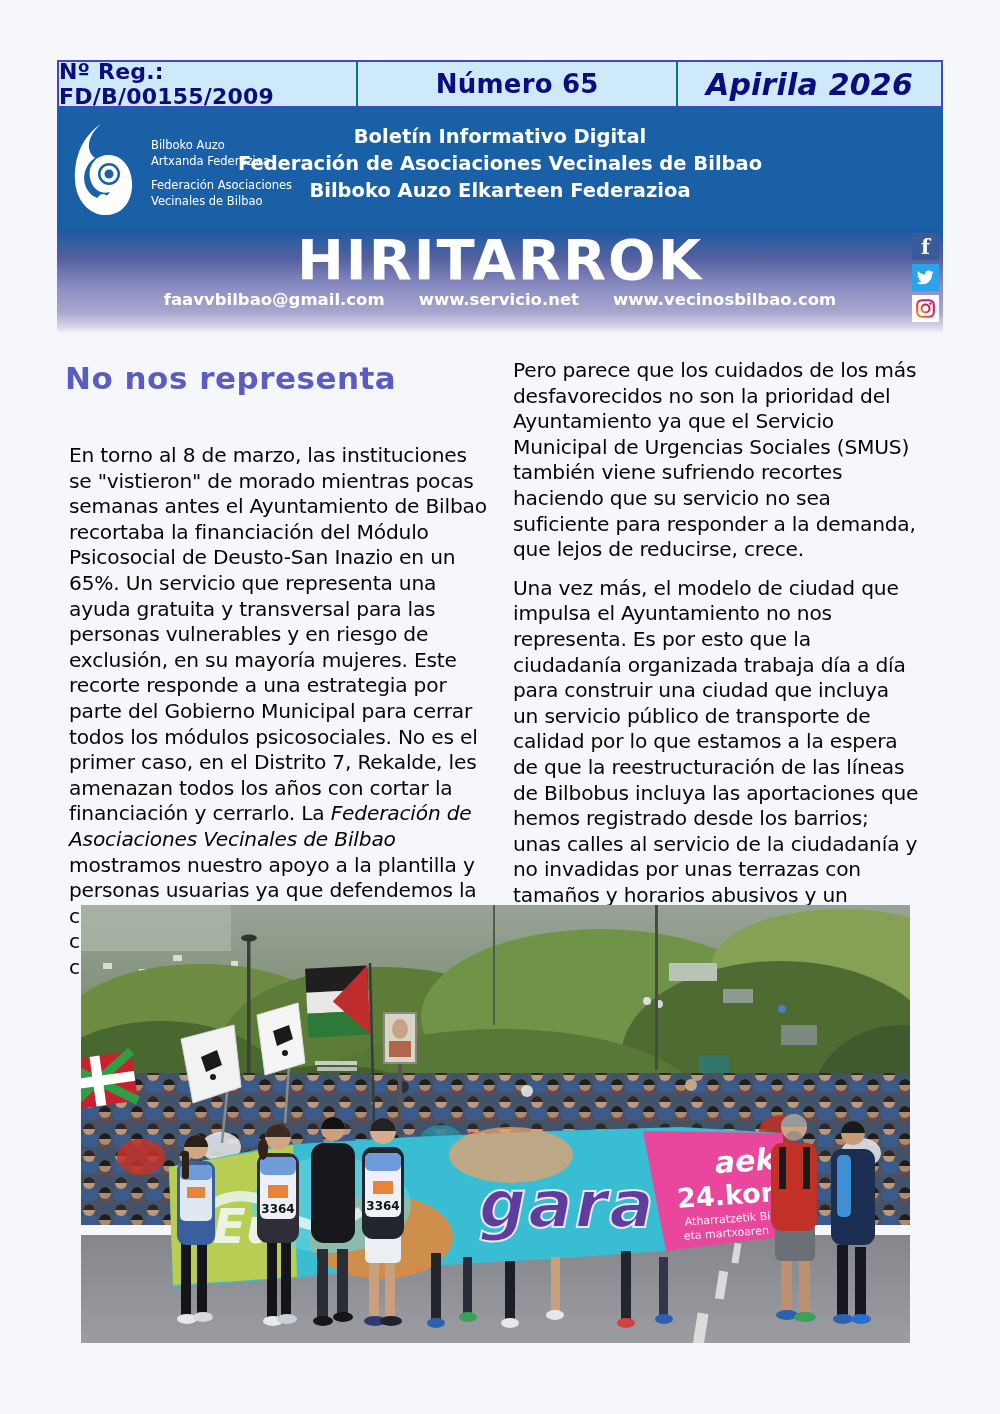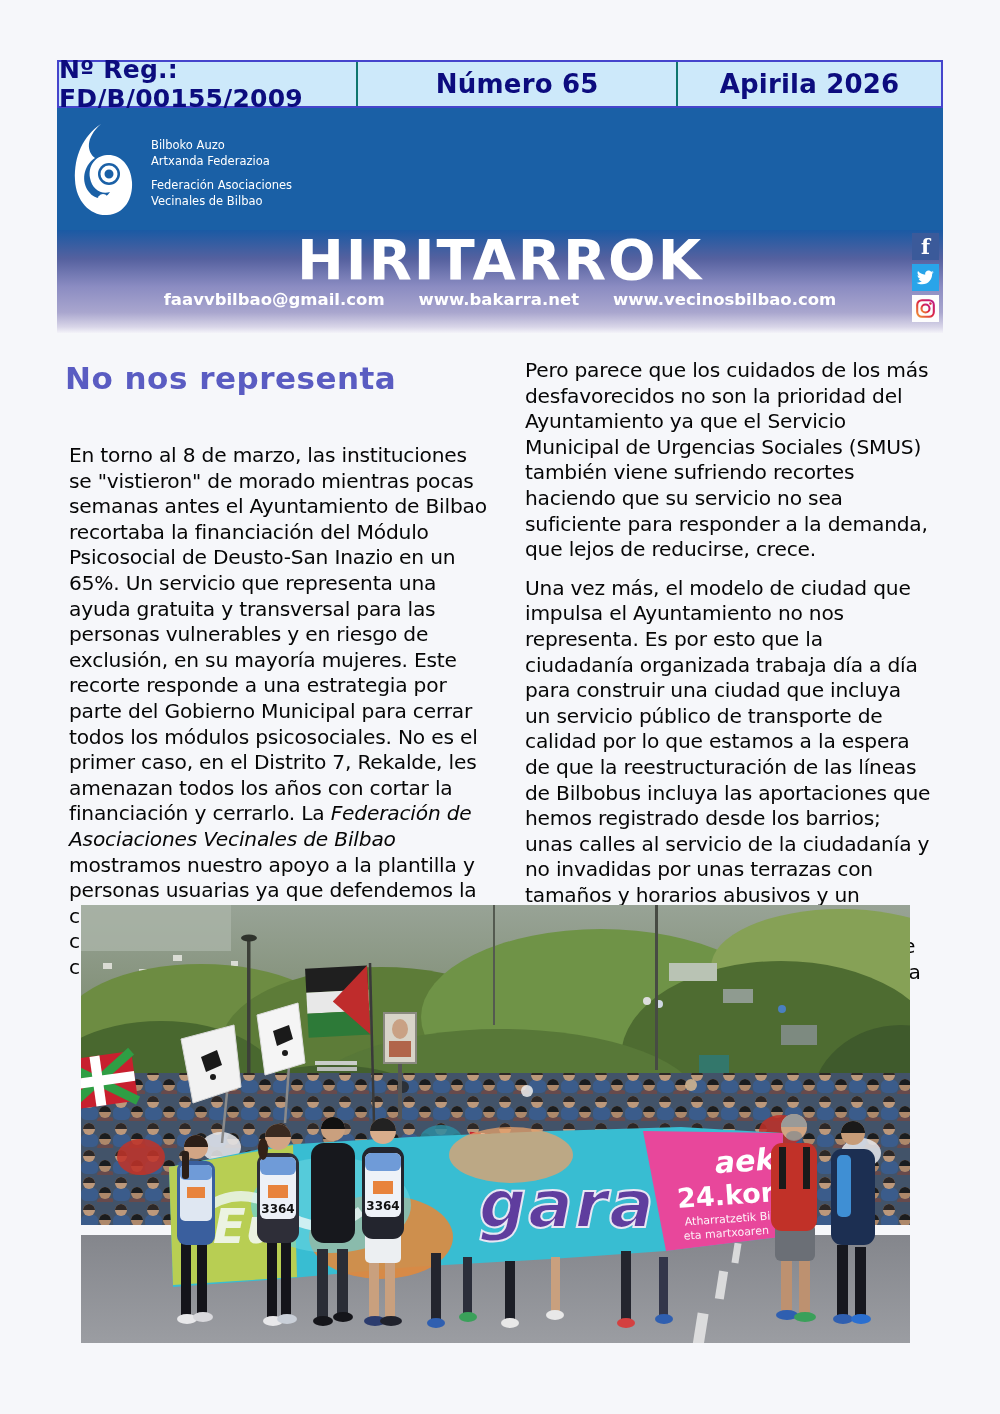--- a/index.html
+++ b/index.html
@@ -3,25 +3,25 @@
 <meta charset="utf-8">
 <style>
   html,body{margin:0;padding:0;}
   body{background:#e9e9f2;font-family:"DejaVu Sans",sans-serif;}
   .page{position:relative;width:1000px;height:1414px;background:#f6f7fa;overflow:hidden;margin:0 auto;}
 
   
   .regbar{position:absolute;left:57px;top:60px;width:886px;height:48px;display:flex;
           border:2px solid #4545cc;box-sizing:border-box;background:#cde9fa;}
   .regcell{display:flex;align-items:center;justify-content:center;
-           color:#0c0c7e;font-weight:bold;font-size:25px;letter-spacing:.2px;box-sizing:border-box;}
+           color:#0c0c7e;font-weight:bold;font-size:22px;letter-spacing:.2px;box-sizing:border-box;}
   .regcell+.regcell{border-left:2px solid #0f766e;}
   .regcell.c1{width:311px;}
   .regcell.c2{width:334px;font-size:26px;}
-  .regcell.c3{width:277px;font-size:26px;}
+  .regcell.c3{width:277px;font-size:30px;font-style:italic;}
 
   
   .banner{position:absolute;left:57px;top:108px;width:886px;height:122px;background:#1a60a6;}
   .logo{position:absolute;left:10px;top:12px;display:flex;align-items:flex-end;}
   .logo-text{margin-left:12px;color:#fff;font-size:11.5px;line-height:1.35;margin-top:18px;}
   .logo-text .grp{margin-bottom:9px;}
   .banner-title{position:absolute;left:0;top:16px;width:100%;text-align:center;color:#fff;
                 font-weight:bold;font-size:19.5px;line-height:1.38;}
 
   
@@ -31,21 +31,21 @@
                font-weight:bold;letter-spacing:2px;line-height:1.0;}
   .contacts{position:absolute;left:0;top:60px;width:100%;display:flex;justify-content:center;gap:34px;
             color:#fff;font-weight:bold;font-size:16.5px;}
   .social{position:absolute;right:4px;top:3px;display:flex;flex-direction:column;gap:4px;}
   .s-icon{width:27px;height:27px;display:flex;align-items:center;justify-content:center;cursor:pointer;}
   .s-fb{background:#3b5a9a;color:#fff;font-weight:bold;font-size:21px;font-family:"DejaVu Serif",serif;}
   .s-tw{background:#29a4e9;}
   .s-ig{background:#fdfdfd;}
 
   
-  .article{position:absolute;left:57px;top:346px;width:886px;display:flex;gap:12px;color:#060606;}
+  .article{position:absolute;left:57px;top:346px;width:886px;display:flex;gap:0;color:#060606;}
   .col-left{width:444px;}
   .col-right{width:430px;}
   .headline{margin:14px 0 0 8px;color:#5a5cc2;font-size:31px;font-weight:bold;letter-spacing:.5px;}
   .body-p{margin:12px;font-size:20.2px;line-height:25.6px;letter-spacing:-0.2px;}
   .col-left .body-p{margin-top:47px;}
   .col-right .body-p+.body-p{margin-top:13px;}
   .it{font-style:italic;}
 
   
   .photo{position:absolute;left:81px;top:905px;width:829px;height:438px;}
@@ -74,27 +74,32 @@
         <div class="grp">
           <div>Bilboko Auzo</div>
           <div>Artxanda Federazioa</div>
         </div>
         <div class="grp">
           <div>Federación Asociaciones</div>
           <div>Vecinales de Bilbao</div>
         </div>
       </div>
     </div>
+    <div class="banner-title">
+      <div>Boletín Informativo Digital</div>
+      <div>Federación de Asociaciones Vecinales de Bilbao</div>
+      <div>Bilboko Auzo Elkarteen Federazioa</div>
+    </div>
   </div>
 
   <div class="masthead">
     <h1>HIRITARROK</h1>
     <div class="contacts">
       <span>faavvbilbao@gmail.com</span>
-      <span>www.bakarra.net</span>
+      <span>www.servicio.net</span>
       <span>www.vecinosbilbao.com</span>
     </div>
     <div class="social">
       <div class="s-icon s-fb">f</div>
       <div class="s-icon s-tw">
         <svg width="19" height="19" viewBox="0 0 16 16">
           <path fill="#ffffff" d="M15 3.6c-.5.2-1 .4-1.6.5.6-.4 1-.9 1.2-1.6-.5.3-1.1.6-1.8.7C12.3 2.5 11.5 2 10.6 2 9 2 7.7 3.3 7.7 4.9c0 .2 0 .5.1.7C5.3 5.5 3.1 4.3 1.7 2.5c-.3.5-.4 1-.4 1.6 0 1 .5 1.9 1.3 2.4-.5 0-1-.2-1.3-.4v.1c0 1.4 1 2.6 2.3 2.9-.2.1-.5.1-.8.1-.2 0-.4 0-.6-.1.4 1.2 1.5 2 2.7 2.1-1 .8-2.3 1.2-3.6 1.2H.5c1.3.8 2.9 1.3 4.6 1.3 5.5 0 8.5-4.5 8.5-8.5v-.4c.5-.4 1-.9 1.4-1.2z"></path>
         </svg>
       </div>
       <div class="s-icon s-ig">

